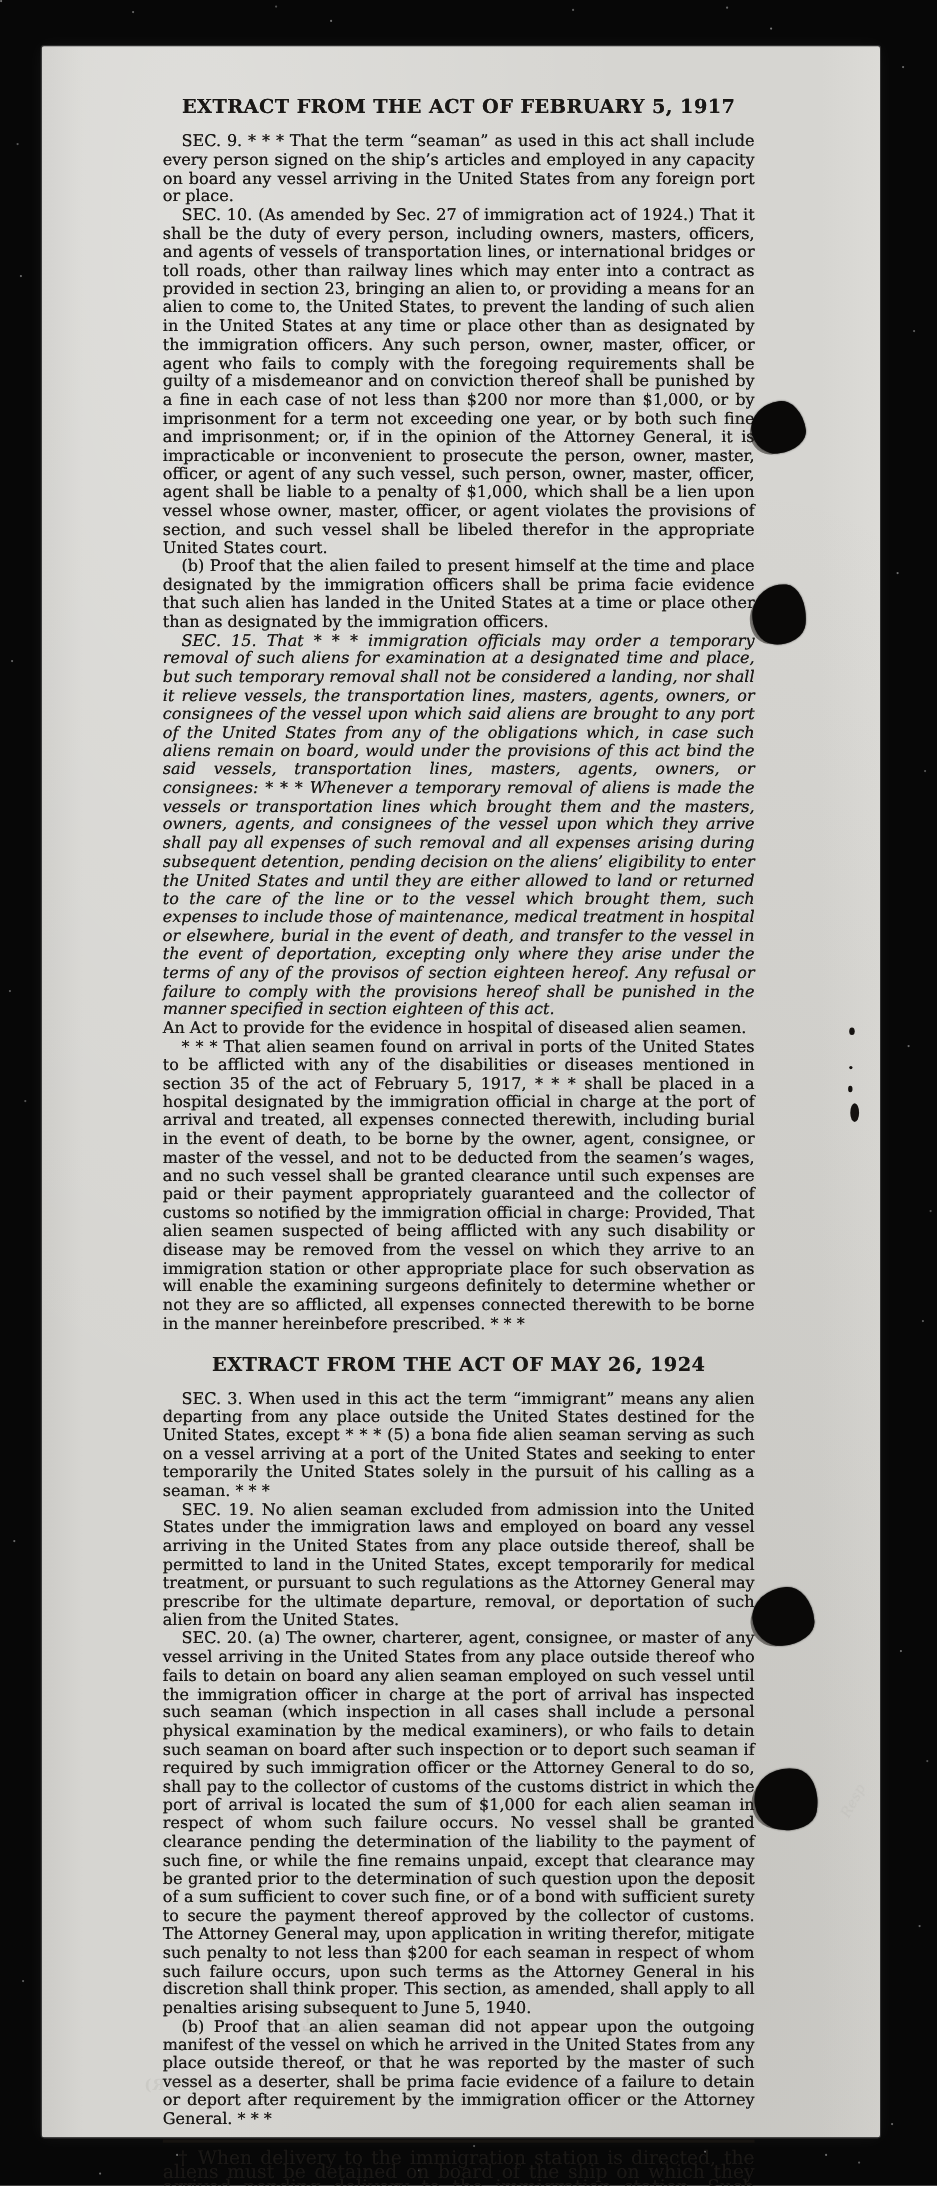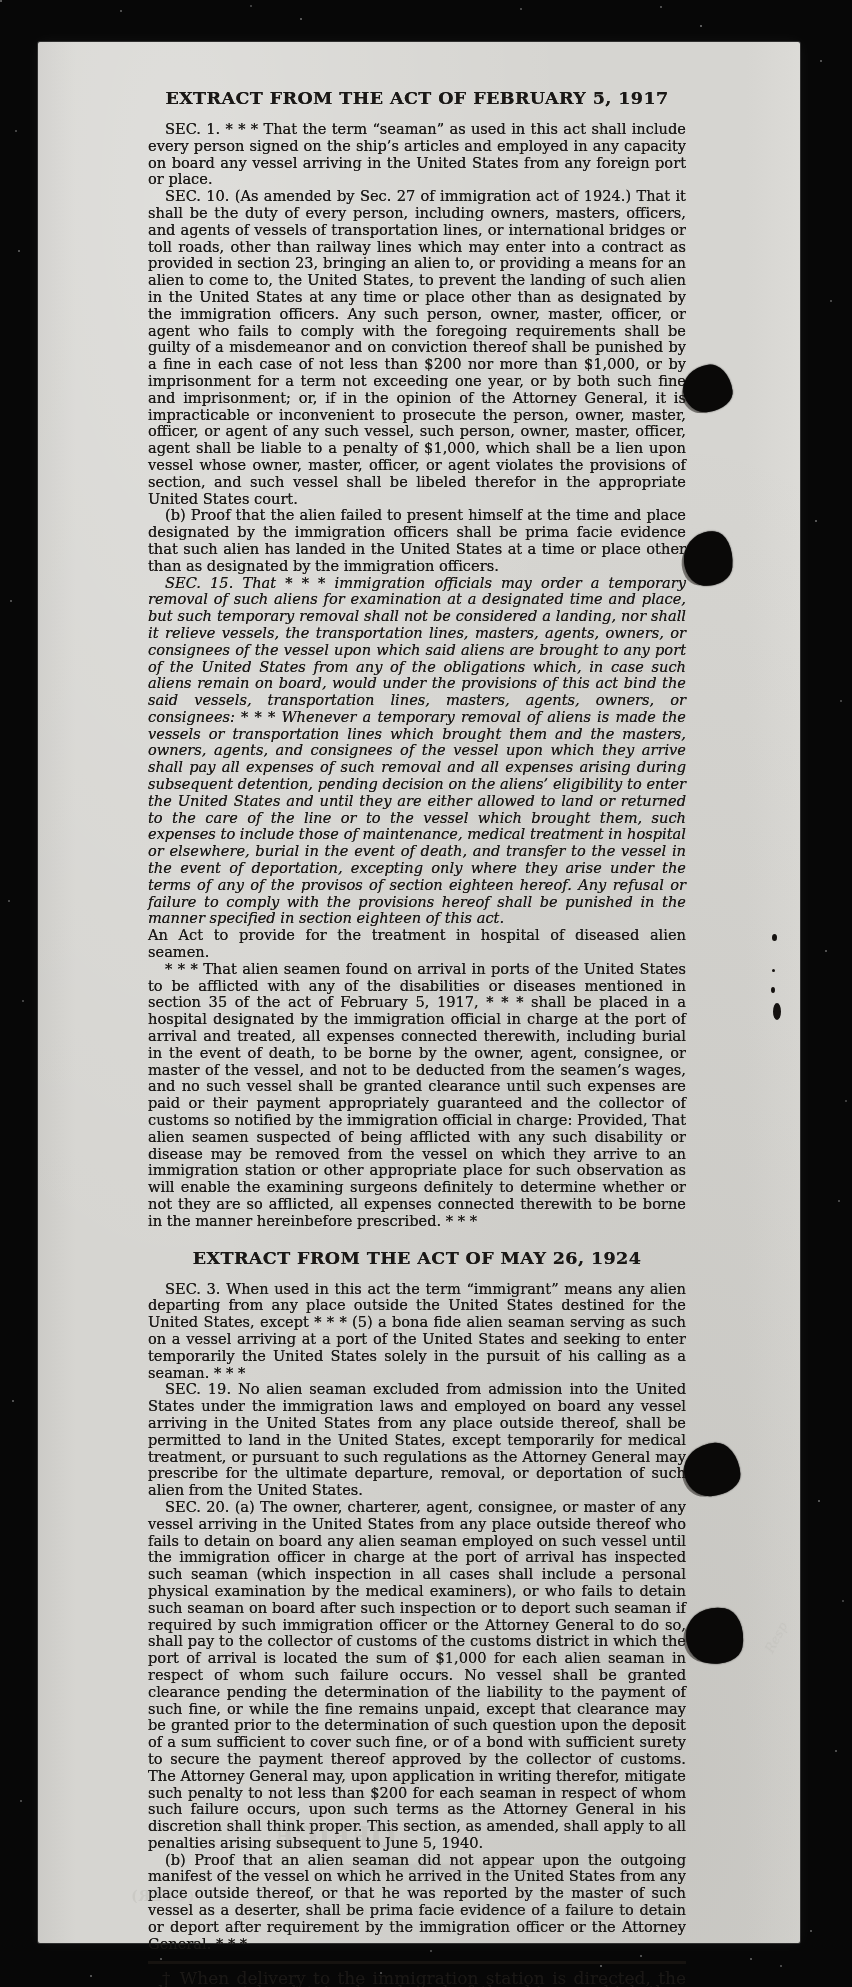--- a/index.html
+++ b/index.html
@@ -82,25 +82,25 @@
   }
 </style>
 </head>
 <body>
 
 <div class="speckles"></div>
 
 <div class="paper">
   <div class="content">
     <div class="title first">EXTRACT FROM THE ACT OF FEBRUARY 5, 1917</div>
-    <p class="paragraph">SEC. 1. * * * That the term “seaman” as used in this act shall include every person signed on the ship’s articles and employed in any capacity on board any vessel arriving in the United States from any foreign port or place.</p>
+    <p class="paragraph">SEC. 9. * * * That the term “seaman” as used in this act shall include every person signed on the ship’s articles and employed in any capacity on board any vessel arriving in the United States from any foreign port or place.</p>
     <p class="paragraph">SEC. 10. (As amended by Sec. 27 of immigration act of 1924.)  That it shall be the duty of every person, including owners, masters, officers, and agents of vessels of transportation lines, or international bridges or toll roads, other than railway lines which may enter into a contract as provided in section 23, bringing an alien to, or providing a means for an alien to come to, the United States, to prevent the landing of such alien in the United States at any time or place other than as designated by the immigration officers.  Any such person, owner, master, officer, or agent who fails to comply with the foregoing requirements shall be guilty of a misdemeanor and on conviction thereof shall be punished by a fine in each case of not less than $200 nor more than $1,000, or by imprisonment for a term not exceeding one year, or by both such fine and imprisonment; or, if in the opinion of the Attorney General, it is impracticable or inconvenient to prosecute the person, owner, master, officer, or agent of any such vessel, such person, owner, master, officer, agent shall be liable to a penalty of $1,000, which shall be a lien upon vessel whose owner, master, officer, or agent violates the provisions of section, and such vessel shall be libeled therefor in the appropriate United States court.</p>
     <p class="paragraph">(b) Proof that the alien failed to present himself at the time and place designated by the immigration officers shall be prima facie evidence that such alien has landed in the United States at a time or place other than as designated by the immigration officers.</p>
     <p class="paragraph italic">SEC. 15. That * * * immigration officials may order a temporary removal of such aliens for examination at a designated time and place, but such temporary removal shall not be considered a landing, nor shall it relieve vessels, the transportation lines, masters, agents, owners, or consignees of the vessel upon which said aliens are brought to any port of the United States from any of the obligations which, in case such aliens remain on board, would under the provisions of this act bind the said vessels, transportation lines, masters, agents, owners, or consignees: * * * Whenever a temporary removal of aliens is made the vessels or transportation lines which brought them and the masters, owners, agents, and consignees of the vessel upon which they arrive shall pay all expenses of such removal and all expenses arising during subsequent detention, pending decision on the aliens’ eligibility to enter the United States and until they are either allowed to land or returned to the care of the line or to the vessel which brought them, such expenses to include those of maintenance, medical treatment in hospital or elsewhere, burial in the event of death, and transfer to the vessel in the event of deportation, excepting only where they arise under the terms of any of the provisos of section eighteen hereof.  Any refusal or failure to comply with the provisions hereof shall be punished in the manner specified in section eighteen of this act.</p>
-    <p class="paragraph no-indent">An Act to provide for the treatment in hospital of diseased alien seamen.</p>
+    <p class="paragraph no-indent">An Act to provide for the evidence in hospital of diseased alien seamen.</p>
     <p class="paragraph">* * * That alien seamen found on arrival in ports of the United States to be afflicted with any of the disabilities or diseases mentioned in section 35 of the act of February 5, 1917, * * * shall be placed in a hospital designated by the immigration official in charge at the port of arrival and treated, all expenses connected therewith, including burial in the event of death, to be borne by the owner, agent, consignee, or master of the vessel, and not to be deducted from the seamen’s wages, and no such vessel shall be granted clearance until such expenses are paid or their payment appropriately guaranteed and the collector of customs so notified by the immigration official in charge: Provided, That alien seamen suspected of being afflicted with any such disability or disease may be removed from the vessel on which they arrive to an immigration station or other appropriate place for such observation as will enable the examining surgeons definitely to determine whether or not they are so afflicted, all expenses connected therewith to be borne in the manner hereinbefore prescribed. * * *</p>
     <div class="title">EXTRACT FROM THE ACT OF MAY 26, 1924</div>
     <p class="paragraph">SEC. 3. When used in this act the term “immigrant” means any alien departing from any place outside the United States destined for the United States, except * * * (5) a bona fide alien seaman serving as such on a vessel arriving at a port of the United States and seeking to enter temporarily the United States solely in the pursuit of his calling as a seaman. * * *</p>
     <p class="paragraph">SEC. 19. No alien seaman excluded from admission into the United States under the immigration laws and employed on board any vessel arriving in the United States from any place outside thereof, shall be permitted to land in the United States, except temporarily for medical treatment, or pursuant to such regulations as the Attorney General may prescribe for the ultimate departure, removal, or deportation of such alien from the United States.</p>
     <p class="paragraph">SEC. 20. (a) The owner, charterer, agent, consignee, or master of any vessel arriving in the United States from any place outside thereof who fails to detain on board any alien seaman employed on such vessel until the immigration officer in charge at the port of arrival has inspected such seaman (which inspection in all cases shall include a personal physical examination by the medical examiners), or who fails to detain such seaman on board after such inspection or to deport such seaman if required by such immigration officer or the Attorney General to do so, shall pay to the collector of customs of the customs district in which the port of arrival is located the sum of $1,000 for each alien seaman in respect of whom such failure occurs.  No vessel shall be granted clearance pending the determination of the liability to the payment of such fine, or while the fine remains unpaid, except that clearance may be granted prior to the determination of such question upon the deposit of a sum sufficient to cover such fine, or of a bond with sufficient surety to secure the payment thereof approved by the collector of customs.  The Attorney General may, upon application in writing therefor, mitigate such penalty to not less than $200 for each seaman in respect of whom such failure occurs, upon such terms as the Attorney General in his discretion shall think proper.  This section, as amended, shall apply to all penalties arising subsequent to June 5, 1940.</p>
     <p class="paragraph">(b) Proof that an alien seaman did not appear upon the outgoing manifest of the vessel on which he arrived in the United States from any place outside thereof, or that he was reported by the master of such vessel as a deserter, shall be prima facie evidence of a failure to detain or deport after requirement by the immigration officer or the Attorney General. * * *</p>
     <div class="rule"></div>
     <p class="footnote">† When delivery to the immigration station is directed, the aliens must be detained on board of the ship on which they arrived pending delivery to the immigration station. Such transfer must be made by the most direct and expeditious route with the least possible contact with the public, and at the expense and responsibility of the steamship company. Aliens who have been held for further medical examination in the belief that they are suffering from communicable diseases must be completely isolated from other passengers and from the public.</p>
     <div class="imprint">16—18927-1</div>
   </div>

